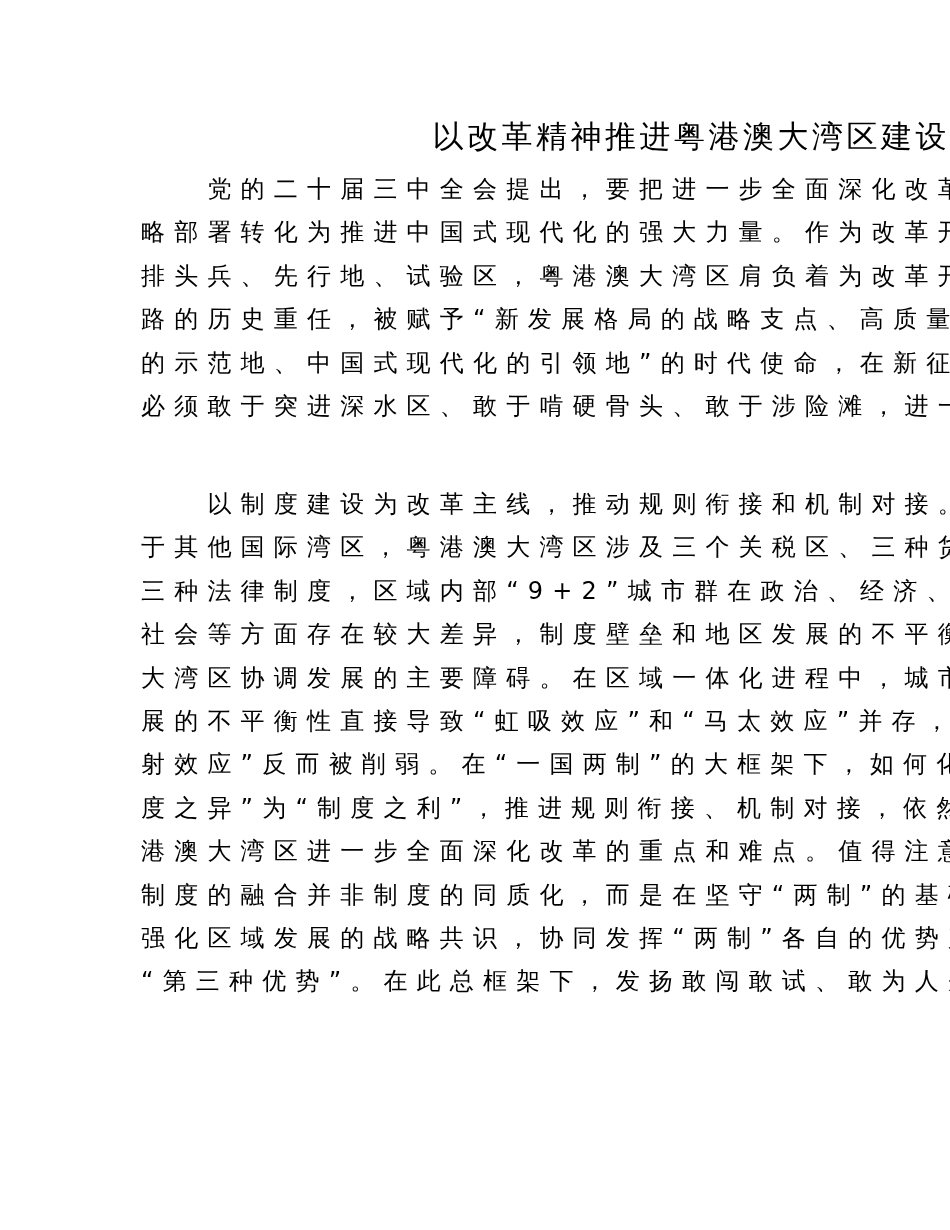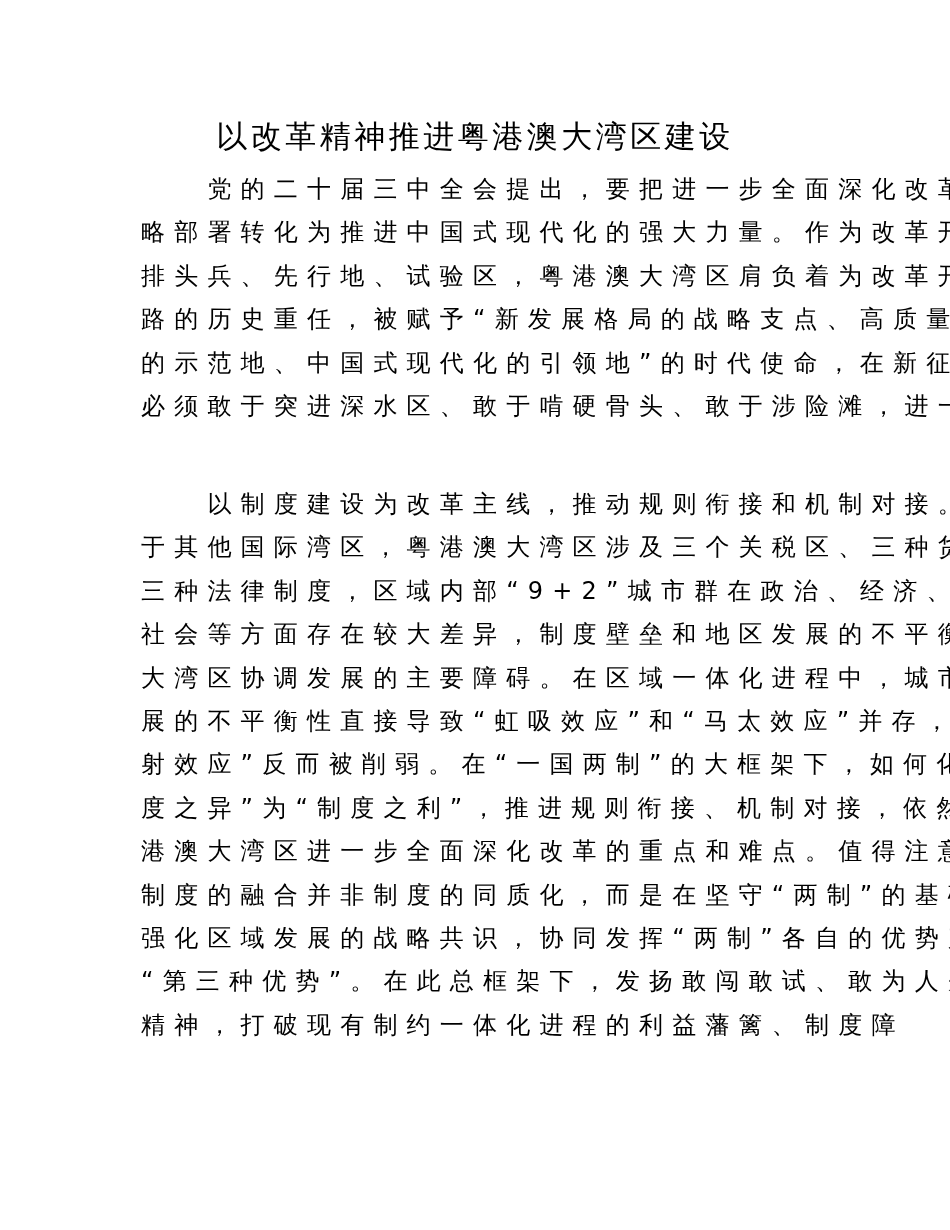--- a/index.html
+++ b/index.html
@@ -20,21 +20,21 @@
       left: 0; top: 0;
       width: 950px;
       height: 1230px;
       background: #ffffff;
     }
     .title {
       position: absolute;
       left: 0;
       width: 950px;
       top: 114px;
-      text-align: center;
+      text-align: right;
       font-size: 31px;
       line-height: 44px;
       letter-spacing: 3.5px;
       white-space: nowrap;
       font-weight: normal;
       margin: 0;
     }
     .para {
       position: absolute;
       left: 141px;
@@ -73,15 +73,14 @@
     <span class="line">三种法律制度，区域内部“9+2”城市群在政治、经济、文化、</span>
     <span class="line">社会等方面存在较大差异，制度壁垒和地区发展的不平衡成了</span>
     <span class="line">大湾区协调发展的主要障碍。在区域一体化进程中，城市间发</span>
     <span class="line">展的不平衡性直接导致“虹吸效应”和“马太效应”并存，而“辐</span>
     <span class="line">射效应”反而被削弱。在“一国两制”的大框架下，如何化“制</span>
     <span class="line">度之异”为“制度之利”，推进规则衔接、机制对接，依然是粤</span>
     <span class="line">港澳大湾区进一步全面深化改革的重点和难点。值得注意的是，</span>
     <span class="line">制度的融合并非制度的同质化，而是在坚守“两制”的基础上</span>
     <span class="line">强化区域发展的战略共识，协同发挥“两制”各自的优势产生</span>
     <span class="line">“第三种优势”。在此总框架下，发扬敢闯敢试、敢为人先的</span>
-    <span class="line">精神，打破现有制约一体化进程的利益藩篱、制度障</span>
   </p>
 </div>
 
 </body></html>

